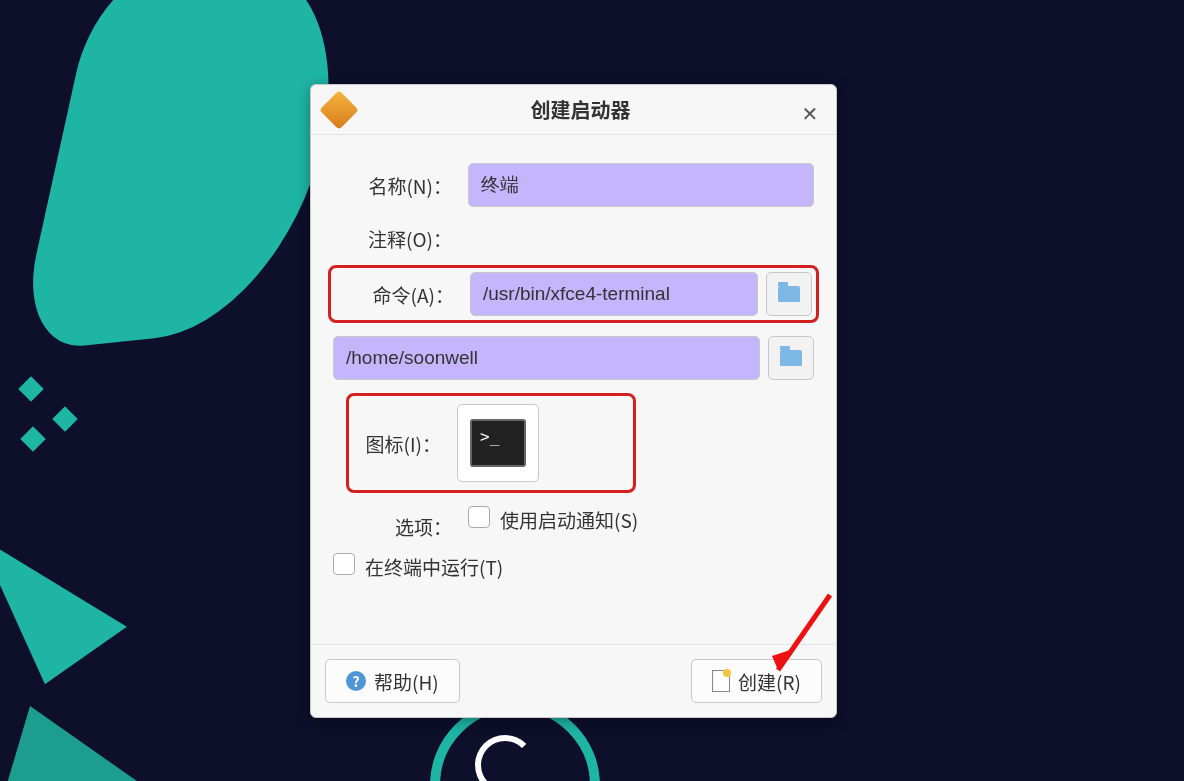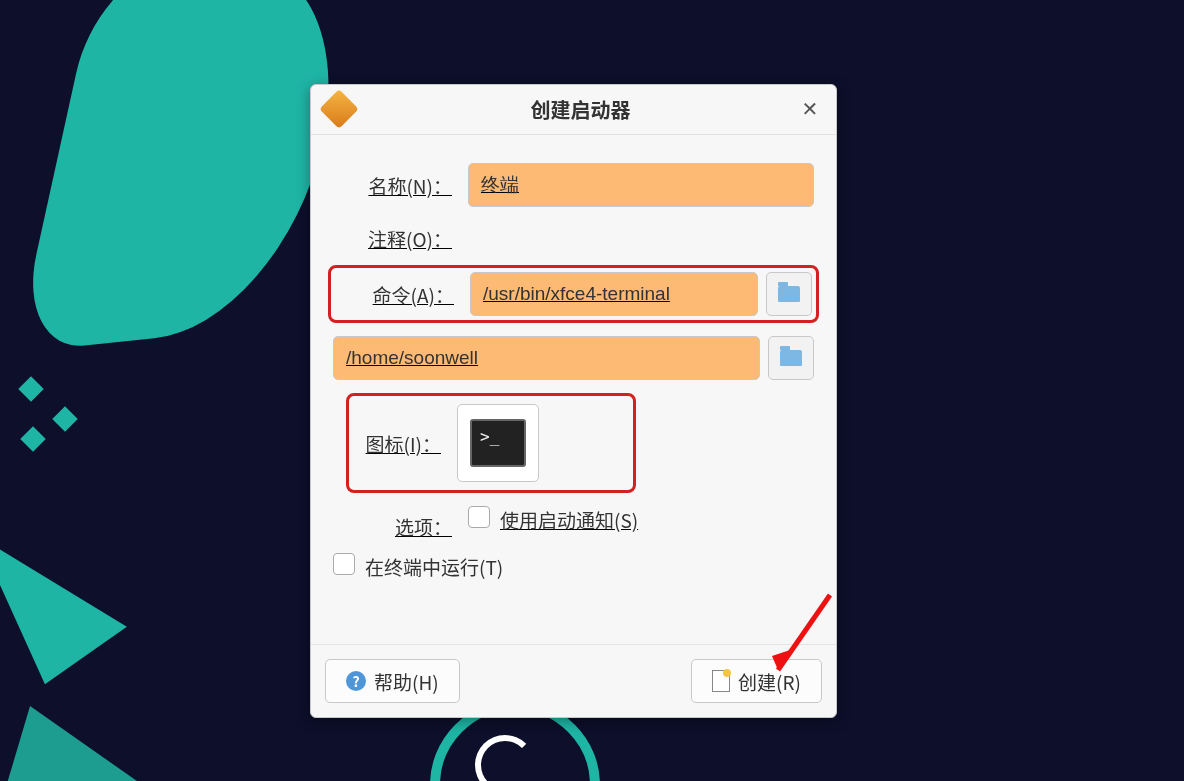--- a/index.html
+++ b/index.html
@@ -72,21 +72,21 @@
     position: absolute;
     left: 310px; top: 84px;
     width: 527px;
     background: #f7f7f7;
     border: 1px solid #c8c8c8;
     border-radius: 6px;
     box-shadow: 0 3px 14px rgba(0,0,0,0.35);
   }
   .titlebar {
     display: flex;
-    align-items: flex-start;
+    align-items: flex-end;
     padding: 10px 14px;
     border-bottom: 1px solid #e2e2e2;
   }
   .app-icon {
     width: 28px; height: 28px;
     background: linear-gradient(135deg,#f5b642,#d87a1a);
     transform: rotate(45deg);
     margin-right: 10px;
     border-radius: 4px;
   }
@@ -98,37 +98,36 @@
     width: 24px; height: 24px;
     display: flex; align-items: center; justify-content: center;
     font-size: 20px; color: #555; cursor: pointer;
   }
   .form {
     padding: 28px 22px 10px 22px;
   }
   .row {
     display: flex; align-items: center;
     margin-bottom: 18px;
-    text-decoration: underline;
   }
   .label {
     width: 135px;
     text-align: right;
     padding-right: 16px;
     font-size: 19px; color: #333;
   }
   .input-wrap { flex: 1; display: flex; gap: 8px; }
   .text-input {
     flex: 1;
     height: 44px;
     padding: 0 12px;
     font-size: 19px;
     border: 1px solid #c8c8c8;
     border-radius: 5px;
-    background: #fdba74;
+    background: #c4b5fd;
     color: #333;
   }
   .folder-btn {
     width: 46px; height: 44px;
     border: 1px solid #c8c8c8;
     border-radius: 5px;
     background: #f2f2f2;
     display: flex; align-items: center; justify-content: center;
     cursor: pointer;
   }

